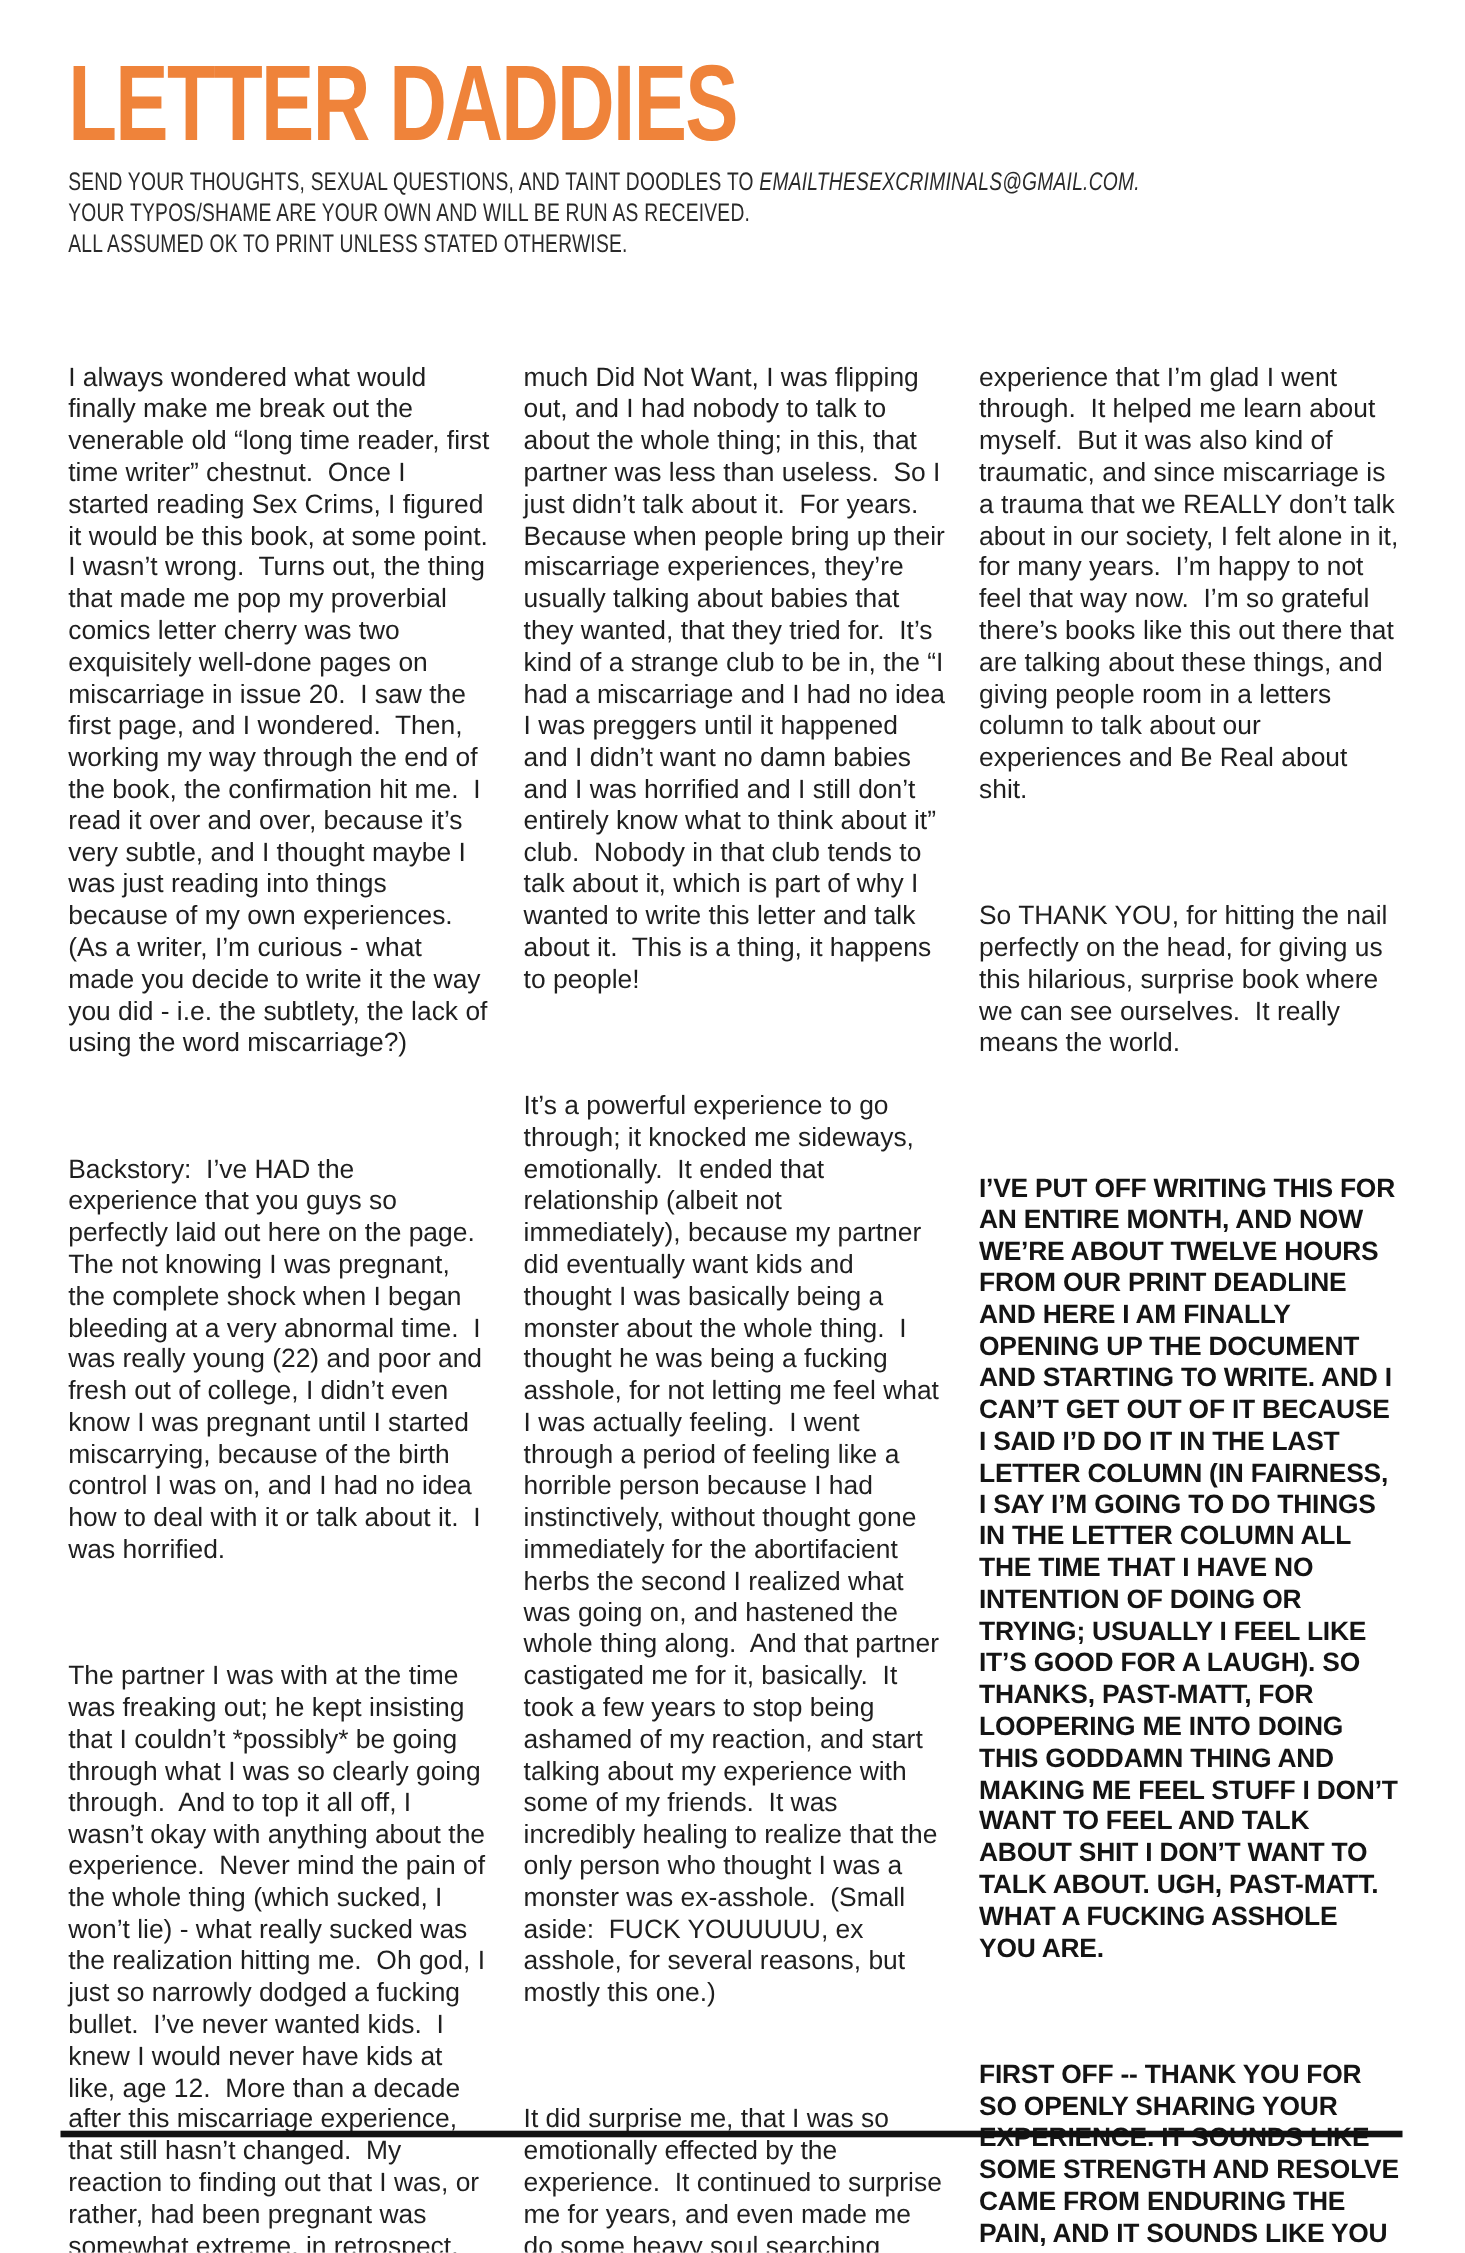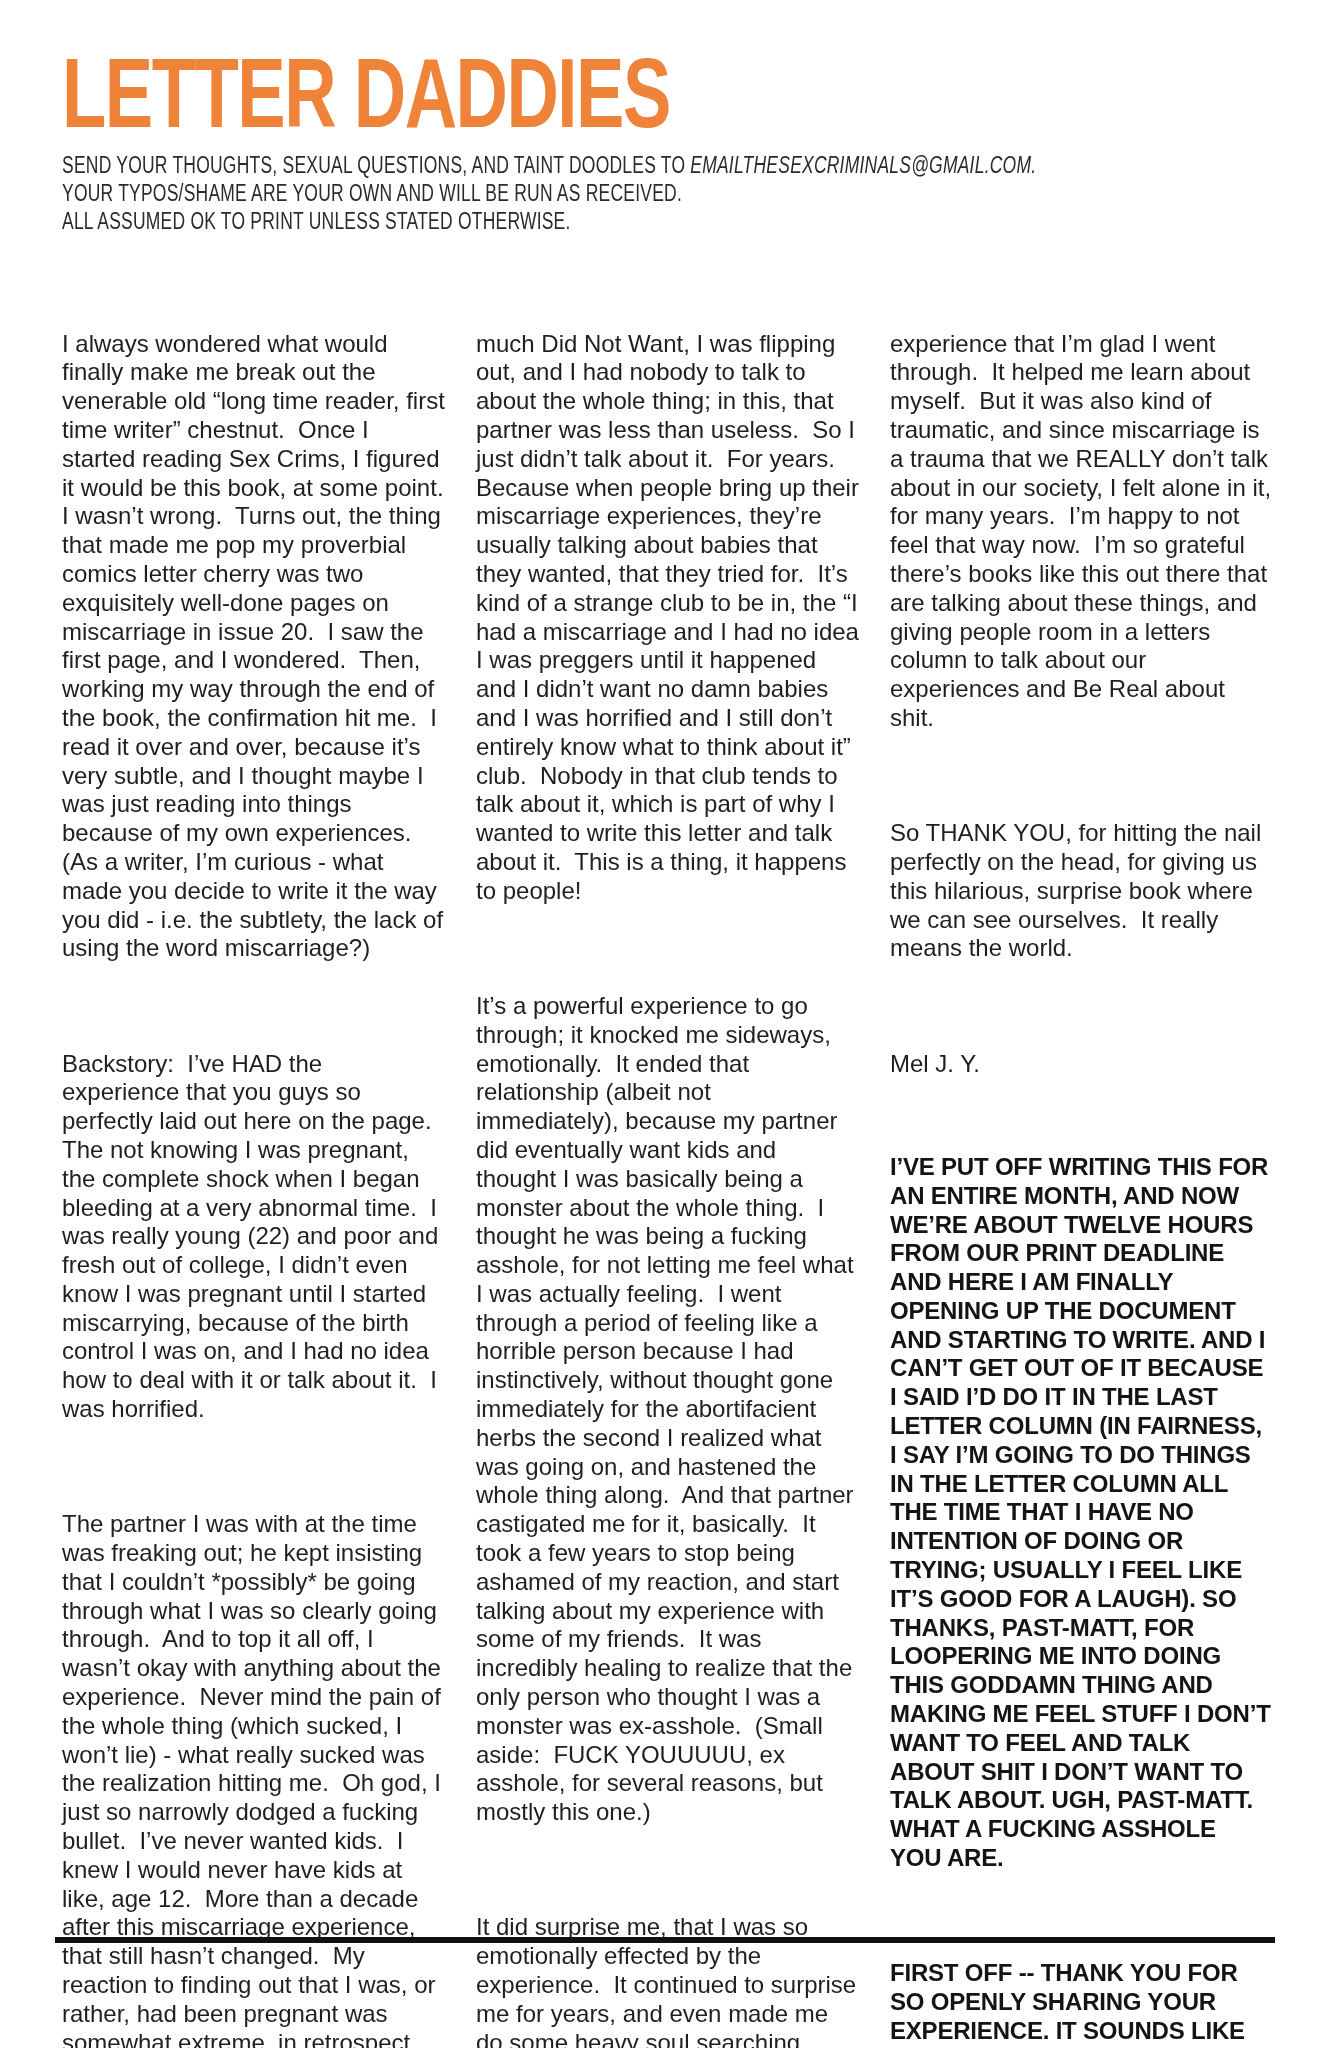--- a/index.html
+++ b/index.html
@@ -92,21 +92,20 @@
 
     <div class="col">
       <p>much Did Not Want, I was flipping out, and I had nobody to talk to about the whole thing; in this, that partner was less than useless.  So I just didn’t talk about it.  For years. Because when people bring up their miscarriage experiences, they’re usually talking about babies that they wanted, that they tried for.  It’s kind of a strange club to be in, the “I had a miscarriage and I had no idea I was preggers until it happened and I didn’t want no damn babies and I was horrified and I still don’t entirely know what to think about it” club.  Nobody in that club tends to talk about it, which is part of why I wanted to write this letter and talk about it.  This is a thing, it happens to people!</p>
       <p>It’s a powerful experience to go through; it knocked me sideways, emotionally.  It ended that relationship (albeit not immediately), because my partner did eventually want kids and thought I was basically being a monster about the whole thing.  I thought he was being a fucking asshole, for not letting me feel what I was actually feeling.  I went through a period of feeling like a horrible person because I had instinctively, without thought gone immediately for the abortifacient herbs the second I realized what was going on, and hastened the whole thing along.  And that partner castigated me for it, basically.  It took a few years to stop being ashamed of my reaction, and start talking about my experience with some of my friends.  It was incredibly healing to realize that the only person who thought I was a monster was ex-asshole.  (Small aside:  FUCK YOUUUUU, ex asshole, for several reasons, but mostly this one.)</p>
       <p>It did surprise me, that I was so emotionally effected by the experience.  It continued to surprise me for years, and even made me do some heavy soul searching about whether I really didn’t want kids.  In a way, it’s an</p>
     </div>
 
     <div class="col">
       <p>experience that I’m glad I went through.  It helped me learn about myself.  But it was also kind of traumatic, and since miscarriage is a trauma that we REALLY don’t talk about in our society, I felt alone in it, for many years.  I’m happy to not feel that way now.  I’m so grateful there’s books like this out there that are talking about these things, and giving people room in a letters column to talk about our experiences and Be Real about shit.</p>
       <p>So THANK YOU, for hitting the nail perfectly on the head, for giving us this hilarious, surprise book where we can see ourselves.  It really means the world.</p>
-      <p class="signature">Mel J. Y.</p>
       <p class="reply reply-first">I’VE PUT OFF WRITING THIS FOR AN ENTIRE MONTH, AND NOW WE’RE ABOUT TWELVE HOURS FROM OUR PRINT DEADLINE AND HERE I AM FINALLY OPENING UP THE DOCUMENT AND STARTING TO WRITE. AND I CAN’T GET OUT OF IT BECAUSE I SAID I’D DO IT IN THE LAST LETTER COLUMN (IN FAIRNESS, I SAY I’M GOING TO DO THINGS IN THE LETTER COLUMN ALL THE TIME THAT I HAVE NO INTENTION OF DOING OR TRYING; USUALLY I FEEL LIKE IT’S GOOD FOR A LAUGH). SO THANKS, PAST-MATT, FOR LOOPERING ME INTO DOING THIS GODDAMN THING AND MAKING ME FEEL STUFF I DON’T WANT TO FEEL AND TALK ABOUT SHIT I DON’T WANT TO TALK ABOUT. UGH, PAST-MATT. WHAT A FUCKING ASSHOLE YOU ARE.</p>
       <p class="reply">FIRST OFF -- THANK YOU FOR SO OPENLY SHARING YOUR EXPERIENCE. IT SOUNDS LIKE SOME STRENGTH AND RESOLVE CAME FROM ENDURING THE PAIN, AND IT SOUNDS LIKE YOU CAME AWAY EVEN MORE CERTAIN OF YOUR OWN</p>
     </div>
 
   </div>
 
   <div class="bottom-rule"></div>
 
 </div>
 

